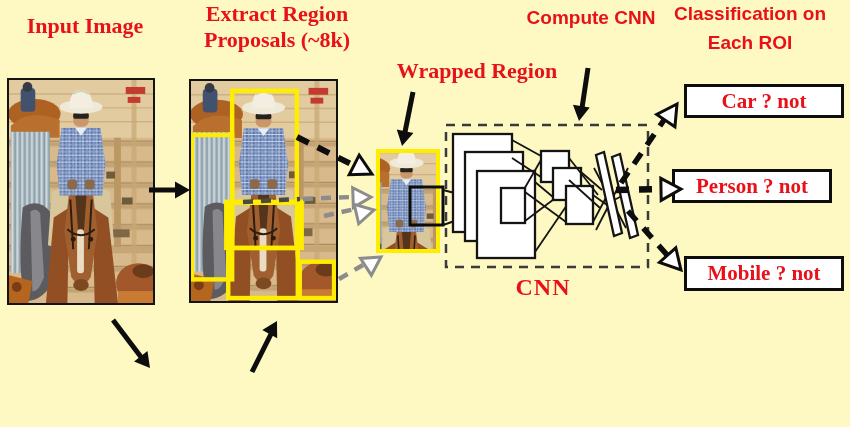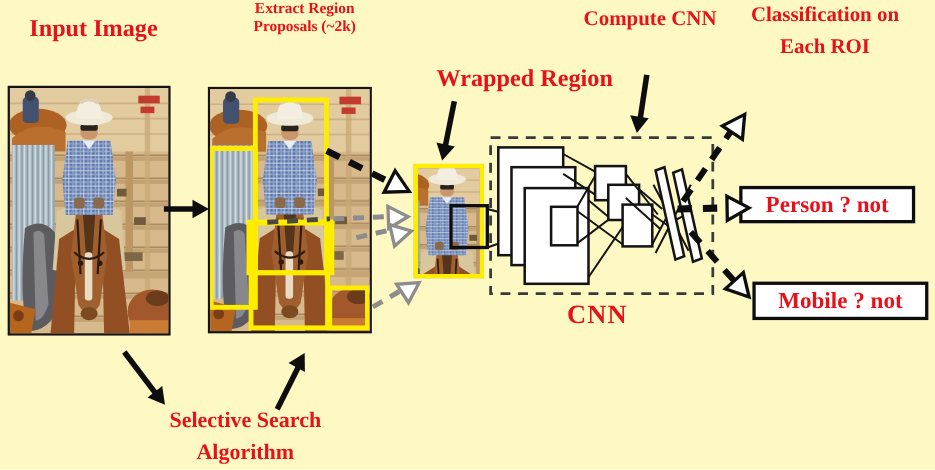--- a/index.html
+++ b/index.html
@@ -6,23 +6,23 @@
     --label-red:#e8111a;
     --proposal-yellow:#ffed00;
     --arrow-gray:#8c8c8c;
     --border-black:#0d0d0d;
   }
   html,body{margin:0;padding:0;background:#fff;}
   .canvas{position:relative;width:850px;height:427px;background:#fef9c3;overflow:hidden;
           font-family:"Liberation Sans","DejaVu Sans",sans-serif;}
   .lbl{position:absolute;color:var(--label-red);font-weight:bold;text-align:center;}
   .serif{font-family:"Liberation Serif","DejaVu Serif",serif;}
-  .sans{font-family:Liberation Serif, serif;text-align:center;}
+  .sans{font-family:Liberation Sans, sans-serif;text-align:center;}
   .lbl-input{left:8px;top:13px;width:154px;font-size:22px;}
-  .lbl-extract{left:196px;top:1px;width:162px;font-size:14px;line-height:1.17;}
+  .lbl-extract{left:196px;top:1px;width:162px;font-size:22px;line-height:1.17;}
   .lbl-wrapped{left:348px;top:58px;width:168px;font-size:22px;margin-left:45px;}
   .lbl-compute{left:516px;top:4px;width:150px;font-size:19px;line-height:1.5;}
   .lbl-class{left:670px;top:0px;width:160px;font-size:19px;line-height:1.5;}
   .lbl-cnn{left:505px;top:274px;width:76px;font-size:24px;letter-spacing:1px;}
   .lbl-selective{left:140px;top:368px;width:166px;font-size:20px;line-height:1.45;}
   .photo{position:absolute;border:2.5px solid #141414;box-sizing:border-box;background:#d7b98b;}
   .photo svg{display:block;width:100%;height:100%;}
   .photo-input{left:7px;top:78px;width:148px;height:227px;}
   .photo-proposals{left:189px;top:79px;width:149px;height:224px;}
   .photo-wrapped{left:376px;top:149px;width:64px;height:104px;border:4px solid var(--proposal-yellow);}
@@ -115,40 +115,36 @@
         <ellipse cx="138" cy="192" rx="11" ry="7" fill="#6b3c1c"></ellipse>
         <rect x="112" y="212" width="36" height="12" fill="#c97a33"></rect>
       </g>
     </defs>
   </svg>
 
   <div class="lbl serif lbl-input">Input Image</div>
 
   <div class="lbl serif lbl-extract">
     <div>Extract Region</div>
-    <div>Proposals (~2k)</div>
+    <div>Proposals (~8k)</div>
   </div>
 
   <div class="lbl serif lbl-wrapped">Wrapped Region</div>
 
   <div class="lbl sans lbl-compute">
     <div>Compute CNN</div>
   </div>
 
   <div class="lbl serif lbl-cnn">CNN</div>
 
   <div class="lbl sans lbl-class">
     <div>Classification on</div>
     <div>Each ROI</div>
   </div>
 
-  <div class="lbl sans lbl-selective">
-    <div>Selective Search</div>
-    <div>Algorithm</div>
-  </div>
 
   <div class="photo photo-input">
     <svg viewBox="0 0 148 224" preserveAspectRatio="none">
         <use href="#cowboy"></use>
       </svg>
   </div>
 
   <div class="photo photo-proposals">
     <svg viewBox="0 0 148 224" preserveAspectRatio="none">
       <use href="#cowboy"></use>
@@ -161,20 +157,23 @@
       </g>
     </svg>
   </div>
 
   <div class="photo photo-wrapped">
     <svg viewBox="40 12 72 128" preserveAspectRatio="xMidYMid slice">
         <use href="#cowboy"></use>
       </svg>
   </div>
 
+  <div class="cls-box box-car">
+    <span>Car ? not</span>
+  </div>
   <div class="cls-box box-person">
     <span>Person ? not</span>
   </div>
   <div class="cls-box box-mobile">
     <span>Mobile ? not</span>
   </div>
 
   <svg class="overlay" viewBox="0 0 850 427">
 
     <g>

